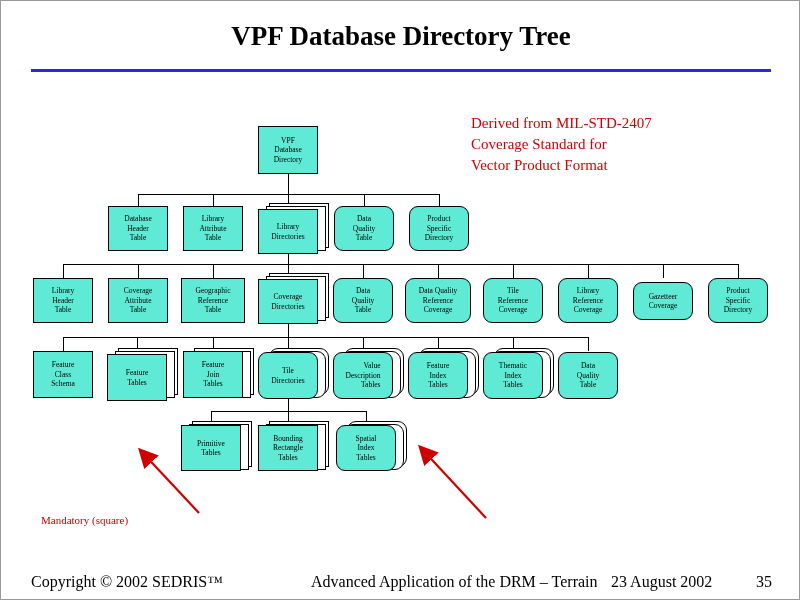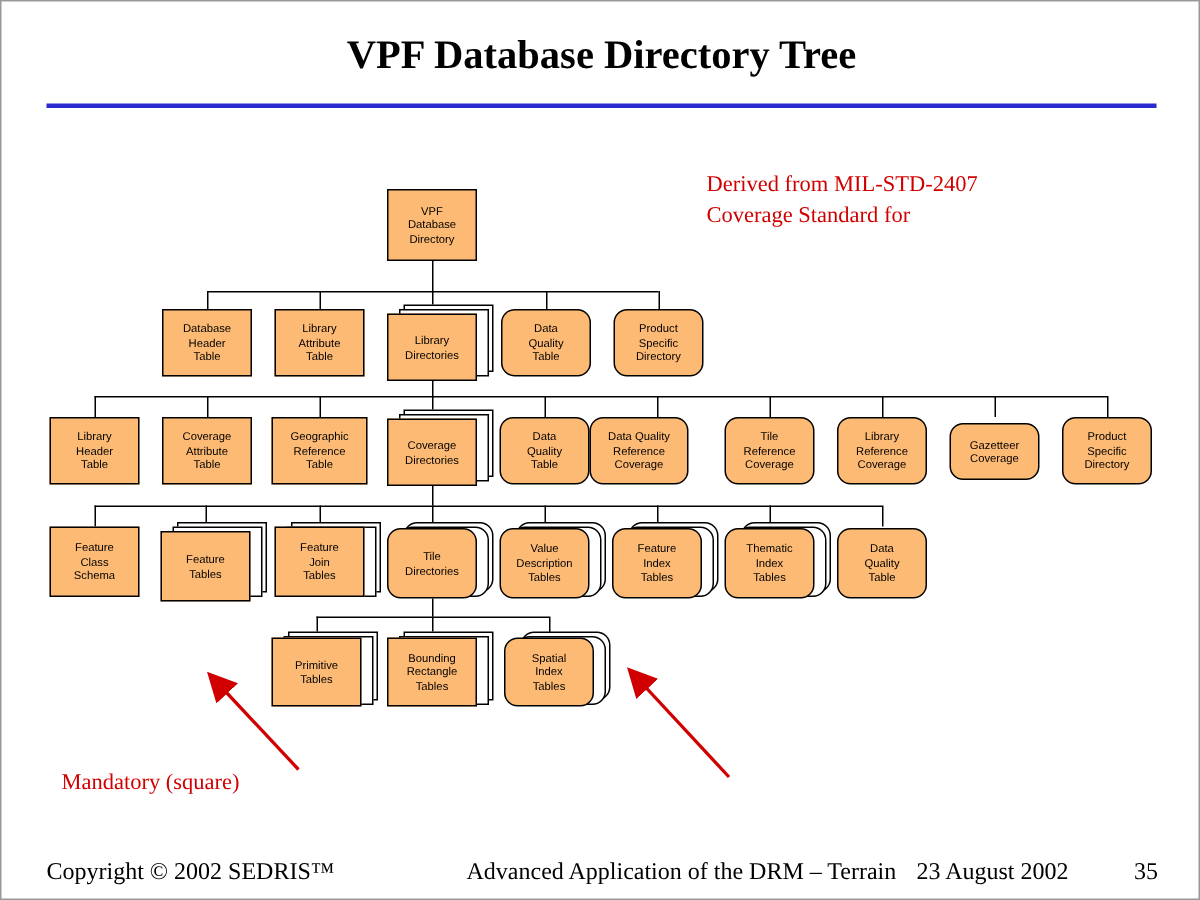--- a/index.html
+++ b/index.html
@@ -43,30 +43,30 @@
     font-family: "Liberation Serif", serif;
     font-size: 15px;
     text-align: center;
     line-height: 20px;
     white-space: nowrap;
   }
   .legend {
     position: absolute;
     color: #d00000;
     font-family: "Liberation Serif", serif;
-    font-size: 15px;
+    font-size: 11px;
     white-space: nowrap;
   }
   
   .node {
     position: absolute;
     box-sizing: border-box;
     border: 1px solid #000;
-    background: #fdba74;
-    font-family: Liberation Sans, sans-serif;
+    background: #5eead4;
+    font-family: Liberation Serif, serif;
     font-size: 7.5px;
     line-height: 9.5px;
     color: #000;
     display: flex;
     align-items: center;
     justify-content: center;
     text-align: center;
     z-index: 5;
     white-space: pre-line;
     padding: 1px;
@@ -105,20 +105,21 @@
 </head>
 <body>
 
 <div id="slide">
 
   <div class="title">VPF Database Directory Tree</div>
   <div class="title-rule"></div>
 
   <div class="note" style="left:470px; top:112px;text-align:center;">Derived from MIL-STD-2407</div>
   <div class="note" style="left:470px; top:133px;">Coverage Standard for</div>
+  <div class="note" style="left:470px; top:154px;">Vector Product Format</div>
 
   <div class="conn v" style="left:287px; top:173px; height:20px;"></div>
   <div class="conn h" style="left:137px; top:193px; width:301px;"></div>
   <div class="conn v" style="left:137px; top:193px; height:12px;"></div>
   <div class="conn v" style="left:212px; top:193px; height:12px;"></div>
   <div class="conn v" style="left:287px; top:193px; height:12px;"></div>
   <div class="conn v" style="left:363px; top:193px; height:12px;"></div>
   <div class="conn v" style="left:438px; top:193px; height:12px;"></div>
 
   <div class="conn v" style="left:287px; top:249px; height:14px;"></div>
@@ -189,21 +190,21 @@
   <div class="stack" style="left:262px; top:272px; width:66px; height:51px;">
     <div class="sheet" style="left:6px; top:0px; width:60px; height:45px;"></div>
     <div class="sheet" style="left:3px; top:3px; width:60px; height:45px;"></div>
   </div>
   <div class="node" style="left:257px; top:278px; width:60px; height:45px;">Coverage
 Directories</div>
 
   <div class="node rounded" style="left:332px; top:277px; width:60px; height:45px;">Data
 Quality
 Table</div>
-  <div class="node rounded" style="left:392px; top:277px; width:66px; height:45px;">Data Quality
+  <div class="node rounded" style="left:404px; top:277px; width:66px; height:45px;">Data Quality
 Reference
 Coverage</div>
   <div class="node rounded" style="left:482px; top:277px; width:60px; height:45px;">Tile
 Reference
 Coverage</div>
   <div class="node rounded" style="left:557px; top:277px; width:60px; height:45px;">Library
 Reference
 Coverage</div>
   <div class="node rounded" style="left:632px; top:281px; width:60px; height:38px;">Gazetteer
 Coverage</div>
@@ -234,21 +235,21 @@
     <div class="sheet" style="left:6px; top:0px; width:60px; height:47px; border-radius:9px;"></div>
     <div class="sheet" style="left:3px; top:3px; width:60px; height:47px; border-radius:9px;"></div>
   </div>
   <div class="node rounded" style="left:257px; top:351px; width:60px; height:47px;">Tile
 Directories</div>
 
   <div class="stack" style="left:337px; top:347px; width:66px; height:53px;">
     <div class="sheet" style="left:6px; top:0px; width:60px; height:47px; border-radius:9px;"></div>
     <div class="sheet" style="left:3px; top:3px; width:60px; height:47px; border-radius:9px;"></div>
   </div>
-  <div class="node rounded" style="left:332px; top:351px; width:60px; height:47px;">Value
+  <div class="node rounded" style="left:332px; top:351px; width:60px; height:47px;text-align:right;">Value
 Description
 Tables</div>
 
   <div class="stack" style="left:412px; top:347px; width:66px; height:53px;">
     <div class="sheet" style="left:6px; top:0px; width:60px; height:47px; border-radius:9px;"></div>
     <div class="sheet" style="left:3px; top:3px; width:60px; height:47px; border-radius:9px;"></div>
   </div>
   <div class="node rounded" style="left:407px; top:351px; width:60px; height:47px;">Feature
 Index
 Tables</div>

